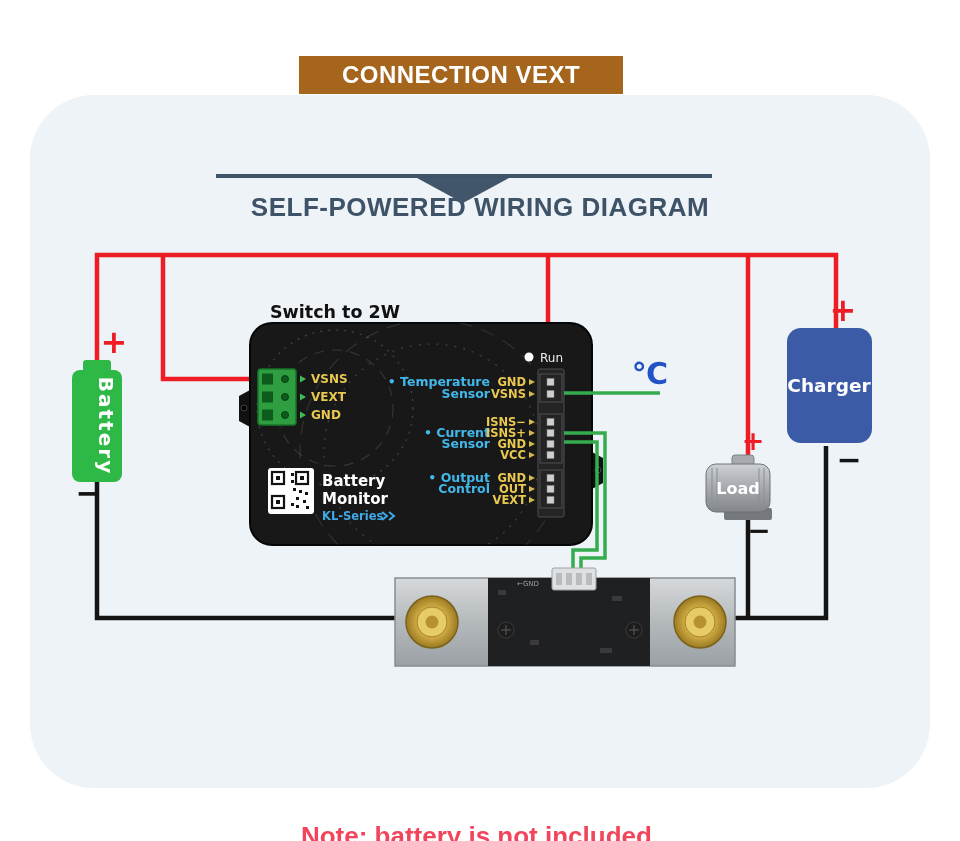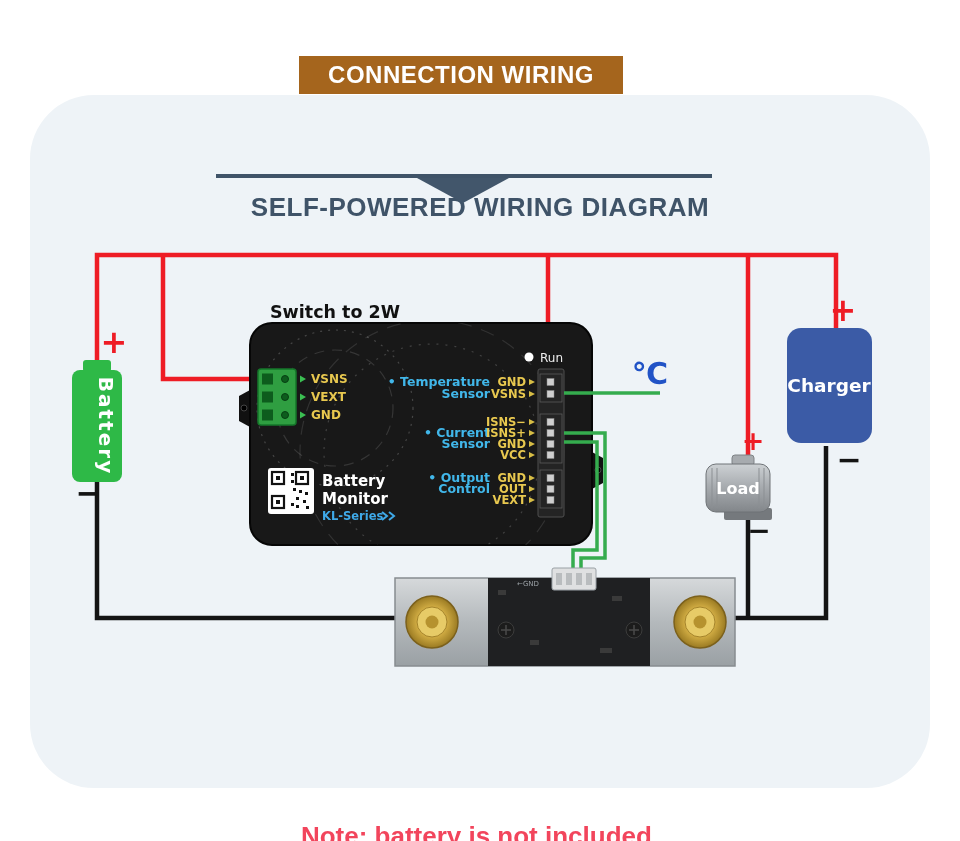--- a/index.html
+++ b/index.html
@@ -31,21 +31,21 @@
   }
   svg.diagram{position:absolute;left:0;top:0;}
   svg text{font-family:"DejaVu Sans","Liberation Sans",sans-serif;}
 </style>
 </head>
 <body>
 
 <div class="card"></div>
 
 <div class="banner">
-  <span>CONNECTION WIRING</span>
+  <span>CONNECTION VEXT</span>
 </div>
 
 <div class="title-text">SELF-POWERED WIRING DIAGRAM</div>
 <div class="title-line"></div>
 <div class="title-arrow"></div>
 
 <svg class="diagram" width="960" height="841" viewBox="0 0 960 841">
   <defs>
     <linearGradient id="gMetal" x1="0" y1="0" x2="0" y2="1">
       <stop offset="0" stop-color="#d6d9db"></stop>

